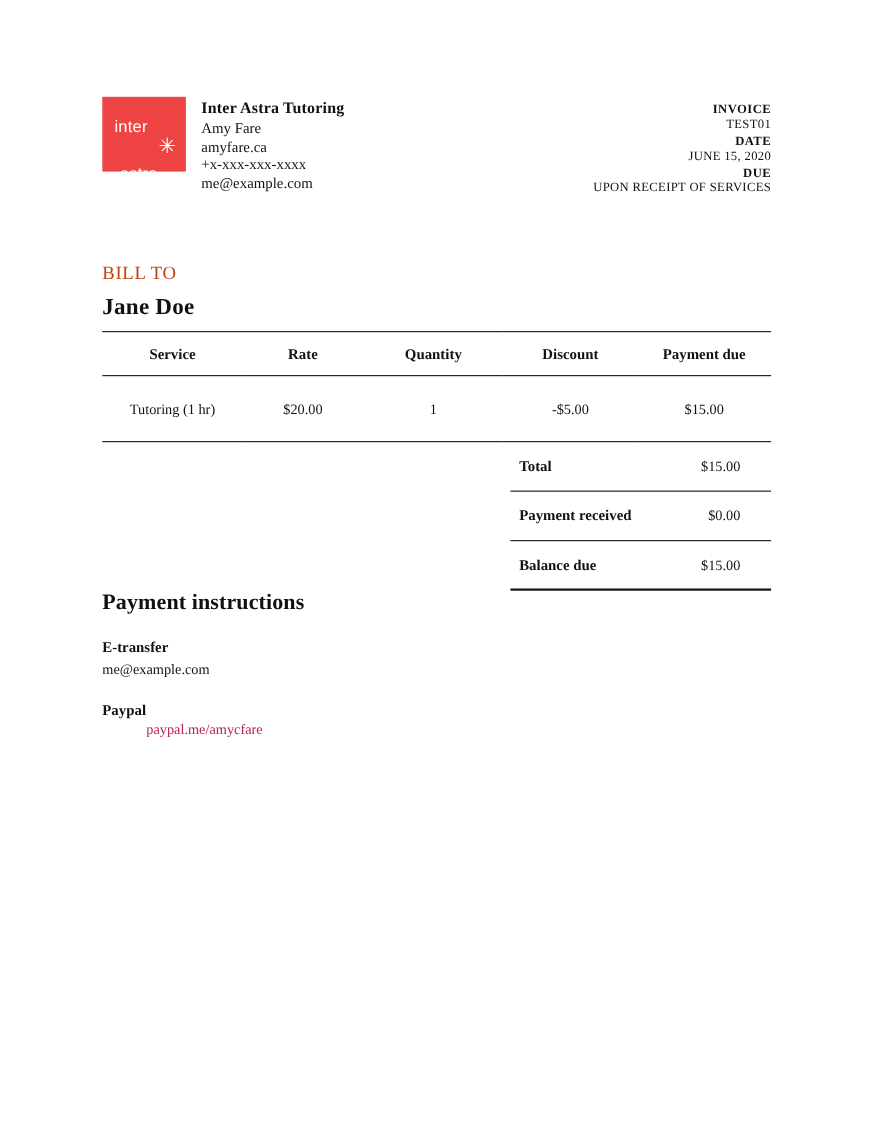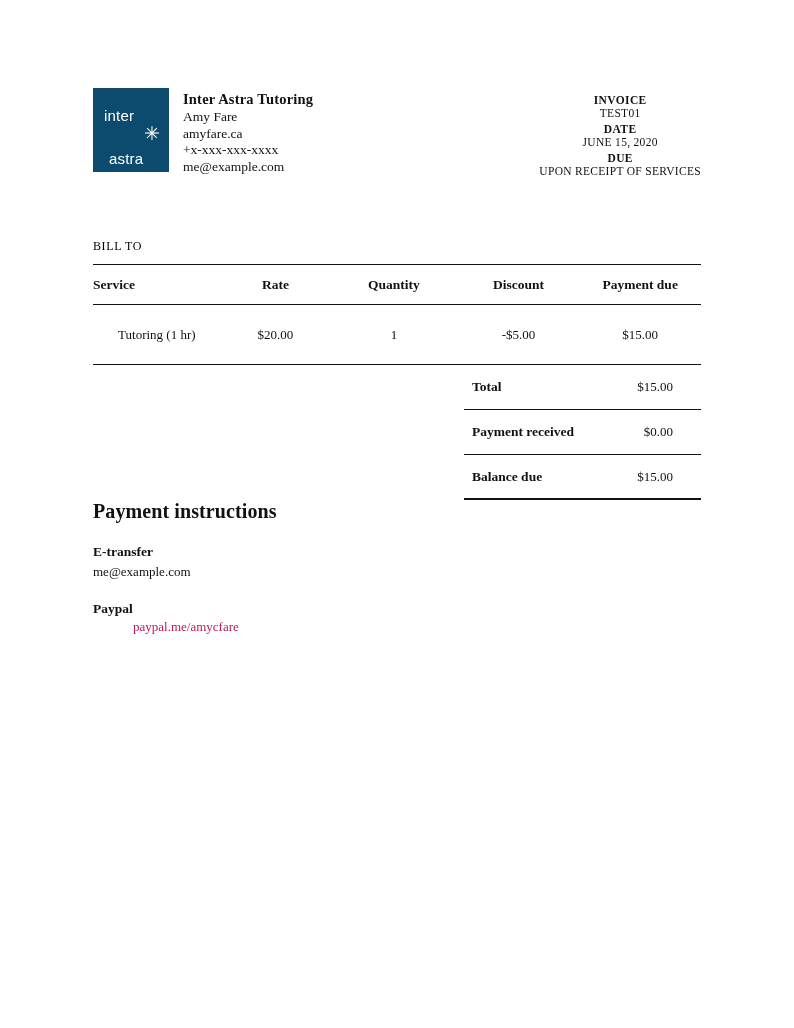--- a/index.html
+++ b/index.html
@@ -34,22 +34,22 @@
     display: flex;
     align-items: flex-start;
     justify-content: space-between;
   }
   .header-left {
     display: flex;
     align-items: flex-start;
   }
   .logo {
     width: 76px;
-    height: 84px;
-    background: #0c4a6e;
+    height: 68px;
+    background: #ef4444;
     color: #ffffff;
     position: relative;
     flex: 0 0 auto;
   }
   .logo-line1 {
     position: absolute;
     left: 11px;
     top: 19px;
     font-family: "Liberation Sans", sans-serif;
     font-size: 15px;
@@ -82,44 +82,44 @@
     font-weight: bold;
     font-size: 14.5px;
     letter-spacing: 0.2px;
     margin-bottom: 1px;
   }
   .company-line {
     font-size: 13.5px;
     line-height: 16.5px;
   }
   .header-right {
-    text-align: center;
+    text-align: right;
     padding-top: 6px;
     font-size: 11.5px;
     line-height: 13px;
   }
   .meta-label {
     font-weight: bold;
     letter-spacing: 0.4px;
     font-size: 11.5px;
   }
   .meta-value {
     font-size: 11.5px;
     letter-spacing: 0.3px;
     margin-bottom: 3px;
   }
 
   
   .billto {
     margin-top: 58px;
   }
   .billto-label {
-    font-size: 12px;
+    font-size: 17px;
     letter-spacing: 0.6px;
-    color: #000000;
+    color: #c2410c;
   }
   .billto-name {
     font-size: 21px;
     font-weight: bold;
     margin-top: 7px;
     letter-spacing: 0.2px;
   }
 
   
   table.items {
@@ -128,21 +128,21 @@
     margin-top: 10px;
   }
   table.items th {
     font-size: 13.5px;
     font-weight: bold;
     padding: 12px 0 11px 0;
     border-top: 1.2px solid #111111;
     border-bottom: 1.2px solid #111111;
     text-align: center;
   }
-  table.items th.c-service { text-align: left; width: 21%; }
+  table.items th.c-service { text-align: center; width: 21%; }
   table.items th.c-rate { text-align: center; width: 18%; }
   table.items th.c-qty { text-align: center; width: 21%; }
   table.items th.c-disc { text-align: center; width: 20%; }
   table.items th.c-due { width: 20%; }
 
   table.items td {
     font-size: 13px;
     padding: 22px 0 21px 0;
     border-bottom: 1.2px solid #111111;
     text-align: center;
@@ -225,20 +225,21 @@
         <div class="meta-value">TEST01</div>
         <div class="meta-label">DATE</div>
         <div class="meta-value">JUNE 15, 2020</div>
         <div class="meta-label">DUE</div>
         <div class="meta-value">UPON RECEIPT OF SERVICES</div>
       </div>
     </div>
 
     <div class="billto">
       <div class="billto-label">BILL TO</div>
+      <div class="billto-name">Jane Doe</div>
     </div>
 
     <table class="items">
       <thead>
         <tr>
           <th class="c-service">Service</th>
           <th class="c-rate">Rate</th>
           <th class="c-qty">Quantity</th>
           <th class="c-disc">Discount</th>
           <th class="c-due">Payment due</th>

